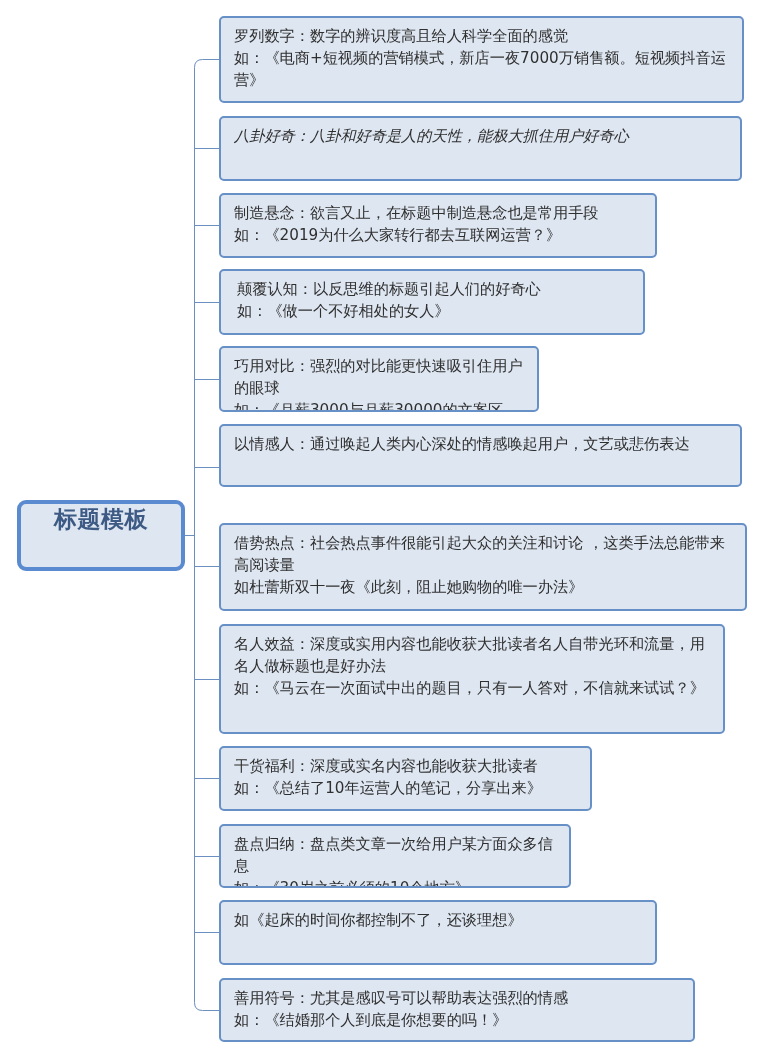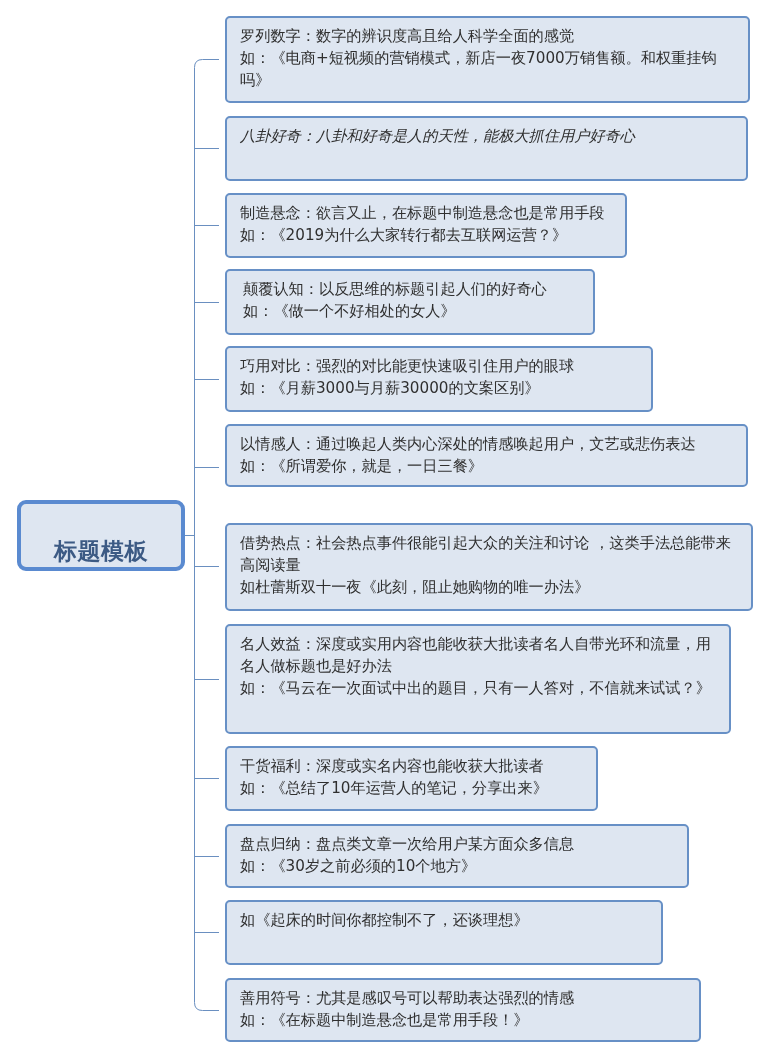--- a/index.html
+++ b/index.html
@@ -26,33 +26,33 @@
       position: absolute;
       left: 17px;
       top: 500px;
       width: 168px;
       height: 71px;
       box-sizing: border-box;
       border: 4px solid #5a8ad0;
       border-radius: 9px;
       background: #dee6f1;
       display: flex;
-      align-items: flex-end;
+      align-items: flex-start;
       justify-content: center;
     }
     .root-label {
       font-family: "DejaVu Sans", "Liberation Sans", sans-serif;
       font-weight: bold;
       font-size: 23px;
       color: #3c5a84;
       letter-spacing: 0.5px;
     }
     .child-node {
       position: absolute;
-      left: 225px;
+      left: 219px;
       box-sizing: border-box;
       border: 2px solid #6790c6;
       border-radius: 5px;
       background: #dee6f1;
       padding: 7px 10px 6px 13px;
       font-size: 15.2px;
       line-height: 22px;
       color: #2f2f2f;
       overflow: hidden;
     }
@@ -84,67 +84,66 @@
     <path d="M194.5 932.5 H219"></path>
   </g>
 </svg>
 
 <div class="root-node">
   <span class="root-label">标题模板</span>
 </div>
 
 <div class="child-node" style="top:16px;height:87px;width:525px;">
   <span class="child-line">罗列数字：数字的辨识度高且给人科学全面的感觉</span>
-  <span class="child-line">如：《电商+短视频的营销模式，新店一夜7000万销售额。和权重挂钩吗》</span>
+  <span class="child-line">如：《电商+短视频的营销模式，新店一夜7000万销售额。短视频抖音运营》</span>
 </div>
 
 <div class="child-node" style="top:116px;height:65px;width:523px;font-style:italic;">
   <span class="child-line">八卦好奇：八卦和好奇是人的天性，能极大抓住用户好奇心</span>
 </div>
 
-<div class="child-node" style="top:193px;height:65px;width:402px;">
+<div class="child-node" style="top:193px;height:65px;width:438px;">
   <span class="child-line">制造悬念：欲言又止，在标题中制造悬念也是常用手段</span>
   <span class="child-line">如：《2019为什么大家转行都去互联网运营？》</span>
 </div>
 
-<div class="child-node" style="top:269px;height:66px;width:370px;padding-left:16px;">
+<div class="child-node" style="top:269px;height:66px;width:426px;padding-left:16px;">
   <span class="child-line">颠覆认知：以反思维的标题引起人们的好奇心</span>
   <span class="child-line">如：《做一个不好相处的女人》</span>
 </div>
 
-<div class="child-node" style="top:346px;height:66px;width:428px;">
+<div class="child-node" style="top:346px;height:66px;width:320px;">
   <span class="child-line">巧用对比：强烈的对比能更快速吸引住用户的眼球</span>
   <span class="child-line">如：《月薪3000与月薪30000的文案区别》</span>
 </div>
 
 <div class="child-node" style="top:424px;height:63px;width:523px;">
   <span class="child-line">以情感人：通过唤起人类内心深处的情感唤起用户，文艺或悲伤表达</span>
-  <span class="child-line">如：《所谓爱你，就是，一日三餐》</span>
 </div>
 
 <div class="child-node" style="top:523px;height:88px;width:528px;">
   <span class="child-line">借势热点：社会热点事件很能引起大众的关注和讨论 ，这类手法总能带来高阅读量</span>
   <span class="child-line">如杜蕾斯双十一夜《此刻，阻止她购物的唯一办法》</span>
 </div>
 
 <div class="child-node" style="top:624px;height:110px;width:506px;">
   <span class="child-line">名人效益：深度或实用内容也能收获大批读者名人自带光环和流量，用名人做标题也是好办法</span>
   <span class="child-line">如：《马云在一次面试中出的题目，只有一人答对，不信就来试试？》</span>
 </div>
 
 <div class="child-node" style="top:746px;height:65px;width:373px;">
   <span class="child-line">干货福利：深度或实名内容也能收获大批读者</span>
   <span class="child-line">如：《总结了10年运营人的笔记，分享出来》</span>
 </div>
 
-<div class="child-node" style="top:824px;height:64px;width:464px;">
+<div class="child-node" style="top:824px;height:64px;width:352px;">
   <span class="child-line">盘点归纳：盘点类文章一次给用户某方面众多信息</span>
   <span class="child-line">如：《30岁之前必须的10个地方》</span>
 </div>
 
 <div class="child-node" style="top:900px;height:65px;width:438px;">
   <span class="child-line">如《起床的时间你都控制不了，还谈理想》</span>
 </div>
 
 <div class="child-node" style="top:978px;height:64px;width:476px;">
   <span class="child-line">善用符号：尤其是感叹号可以帮助表达强烈的情感</span>
-  <span class="child-line">如：《在标题中制造悬念也是常用手段！》</span>
+  <span class="child-line">如：《结婚那个人到底是你想要的吗！》</span>
 </div>
 
 </body></html>

